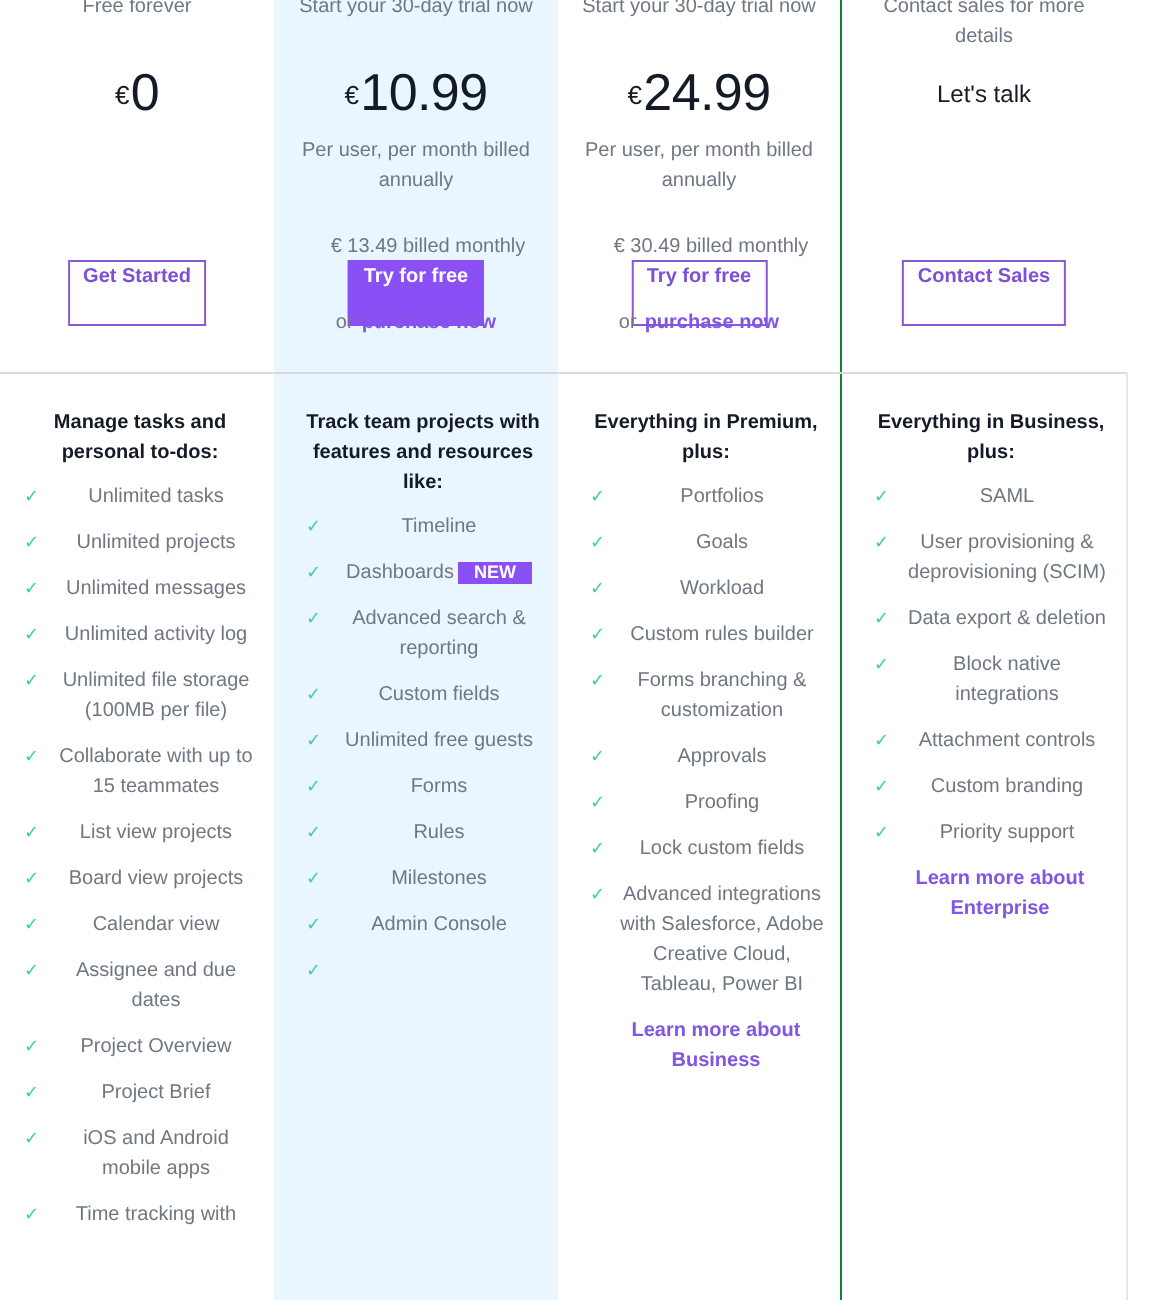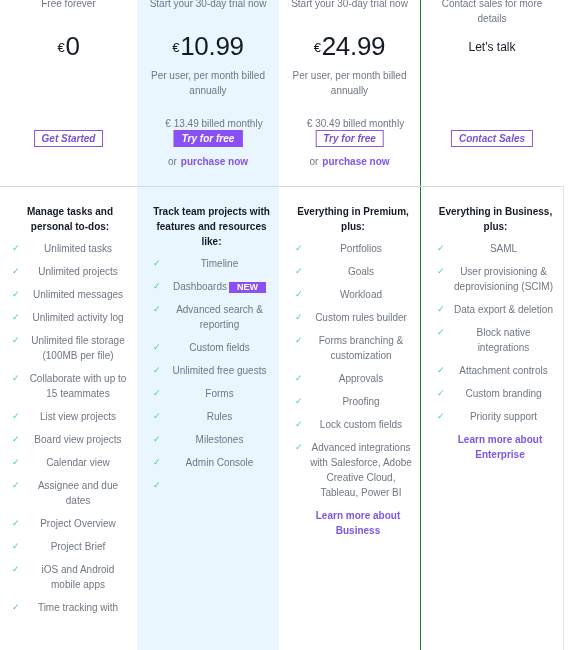--- a/index.html
+++ b/index.html
@@ -13,22 +13,22 @@
   .c3 { left:420px; width:143px; border-left:1px solid #15803d; }
   .hline { position:absolute; left:0; top:186px; width:563px; height:1px; background:#d9dadb; }
   .rline { position:absolute; left:563px; top:186px; width:1px; height:464px; background:#e4e5e6; }
   .head { position:absolute; top:0; left:0; right:0; height:186px; text-align:center; }
   .tag { position:absolute; top:-4px; left:0; right:0; font-size:10px; line-height:15px; color:#6f7782; padding:0 6px; }
   .price { position:absolute; top:31px; left:0; right:0; font-size:26px; line-height:30px; color:#151b26; letter-spacing:-0.3px; }
   .price .cur { font-size:13px; vertical-align:top; position:relative; top:2px; margin-right:1px; }
   .talk { position:absolute; top:40px; left:0; right:0; font-size:12px; color:#151b26; }
   .sub { position:absolute; top:68px; left:4px; right:4px; font-size:10px; line-height:15px; color:#6f7782; }
   .sub2 { position:absolute; top:103px; left:12px; right:0; font-size:10px; line-height:15px; color:#6f7782;margin-top:13px; }
-  .btn { position:absolute; top:130px; left:50%; transform:translateX(-50%); height:17px; box-sizing:border-box;
-         padding:0 7px; font-size:10px; font-weight:bold; line-height:15px; white-space:nowrap; cursor:pointer;font-style:italic; }
+  .btn { position:absolute; top:130px; left:50%; transform:translateX(-50%); height:33px; box-sizing:border-box;
+         padding:0 7px; font-size:10px; font-weight:bold; line-height:15px; white-space:nowrap; cursor:pointer; }
   .btn-outline { border:1px solid #8a58d8; color:#7b4fd6; background:#fff; }
   .btn-solid { border:1px solid #8a4ff5; background:#8a4ff5; color:#fff; }
   .alt { position:absolute; top:156px; left:0; right:0; font-size:10px; color:#6f7782; }
   .alt a { color:#8155e6; font-weight:bold; text-decoration:none; margin-left:4px; }
   .feat { position:absolute; top:204px; left:11px; right:8px;text-align:center; }
   .c1 .feat, .c2 .feat, .c3 .feat { left:15px; }
   .ftitle { font-size:10px; font-weight:bold; line-height:15px; color:#151b26; margin-bottom:7px; }
   ul { list-style:none; margin:0; padding:0; }
   li { position:relative; padding-left:16px; font-size:10px; line-height:15px; color:#6f7782; margin-bottom:8px; }
   li .chk { position:absolute; left:1px; top:0; color:#3fcf9b; font-size:9px; }

